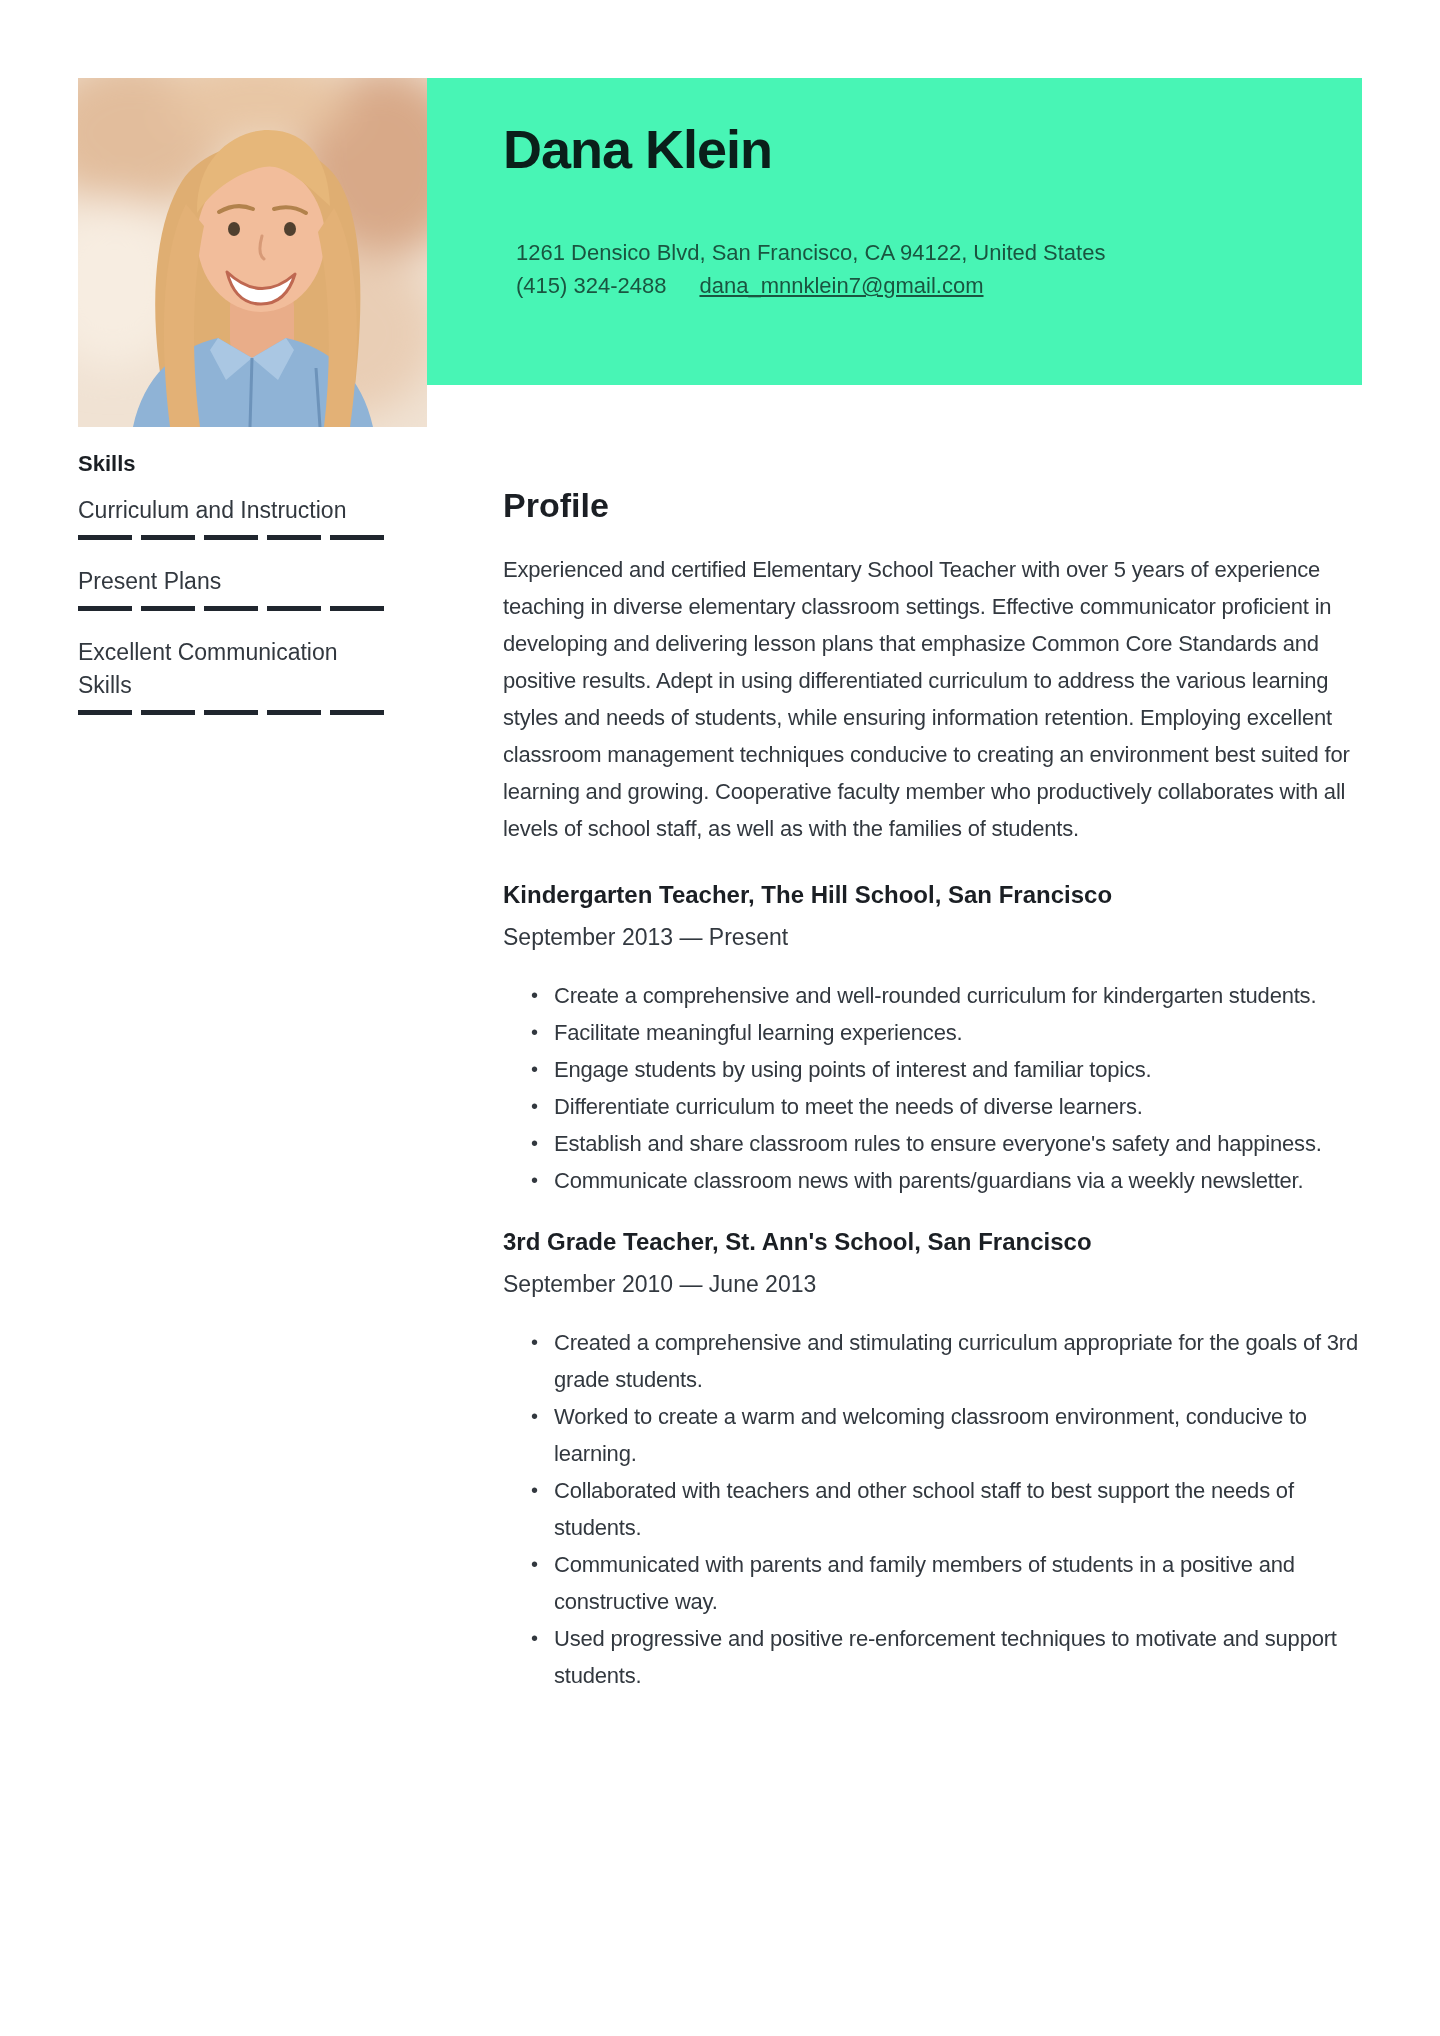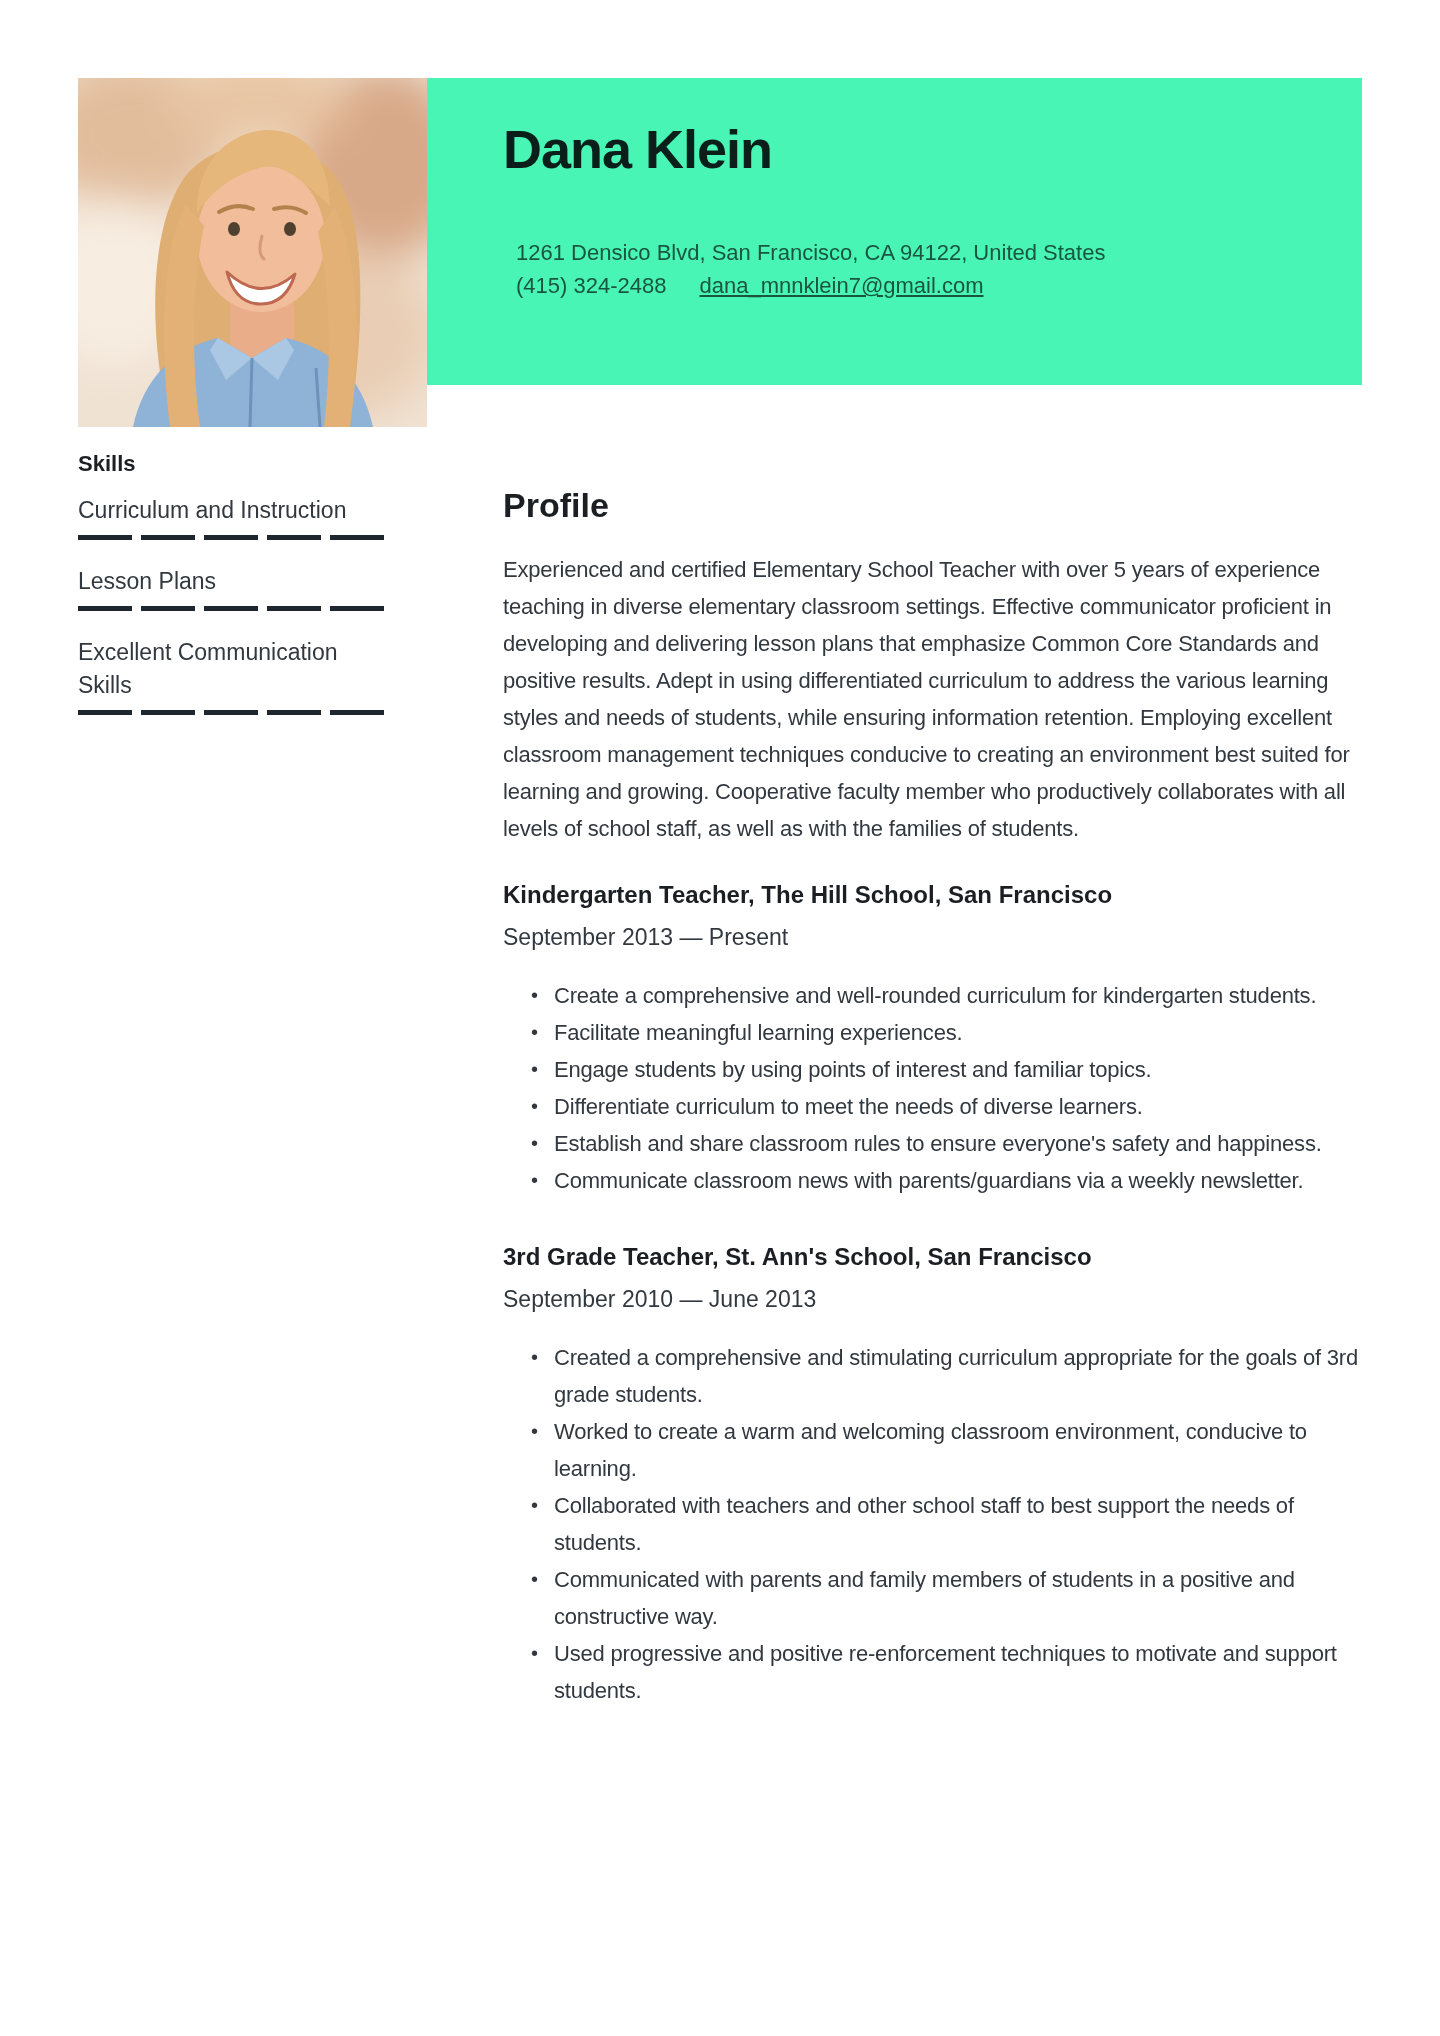--- a/index.html
+++ b/index.html
@@ -50,21 +50,21 @@
 
   .main{margin-left:83px;width:870px;padding-top:100px;}
   .section-heading{
     font-size:34px;line-height:40px;font-weight:700;
     color:var(--heading_text);margin-bottom:26px;
   }
   .profile-text{font-size:22px;line-height:37px;letter-spacing:-0.2px;color:var(--body_text);}
   .employment{margin-top:34px;}
   .job-title{font-size:24px;line-height:28px;font-weight:700;color:var(--heading_text);}
   .job-dates{margin-top:14px;font-size:23px;line-height:28px;color:var(--body_text);}
-  .job + .job{margin-top:44px;}
+  .job + .job{margin-top:29px;}
   .bullets{margin-top:26px;list-style:none;padding-left:28px;}
   .bullet{display:flex;font-size:22px;line-height:37px;letter-spacing:-0.2px;color:var(--body_text);}
   .dot{width:23px;flex:none;font-size:20px;}
 </style>
 </head>
 <body>
 
 <div class="page">
 
   <header class="header">
@@ -130,21 +130,21 @@
   <div class="content">
 
     <aside class="sidebar">
       <div class="skills-heading">Skills</div>
 
       <div class="skill">
         <div class="skill-label">Curriculum and Instruction</div>
         <div class="skill-bar"></div>
       </div>
       <div class="skill">
-        <div class="skill-label">Lesson Plans</div>
+        <div class="skill-label">Present Plans</div>
         <div class="skill-bar"></div>
       </div>
       <div class="skill">
         <div class="skill-label">Excellent Communication Skills</div>
         <div class="skill-bar"></div>
       </div>
     </aside>
 
     <main class="main">
 

